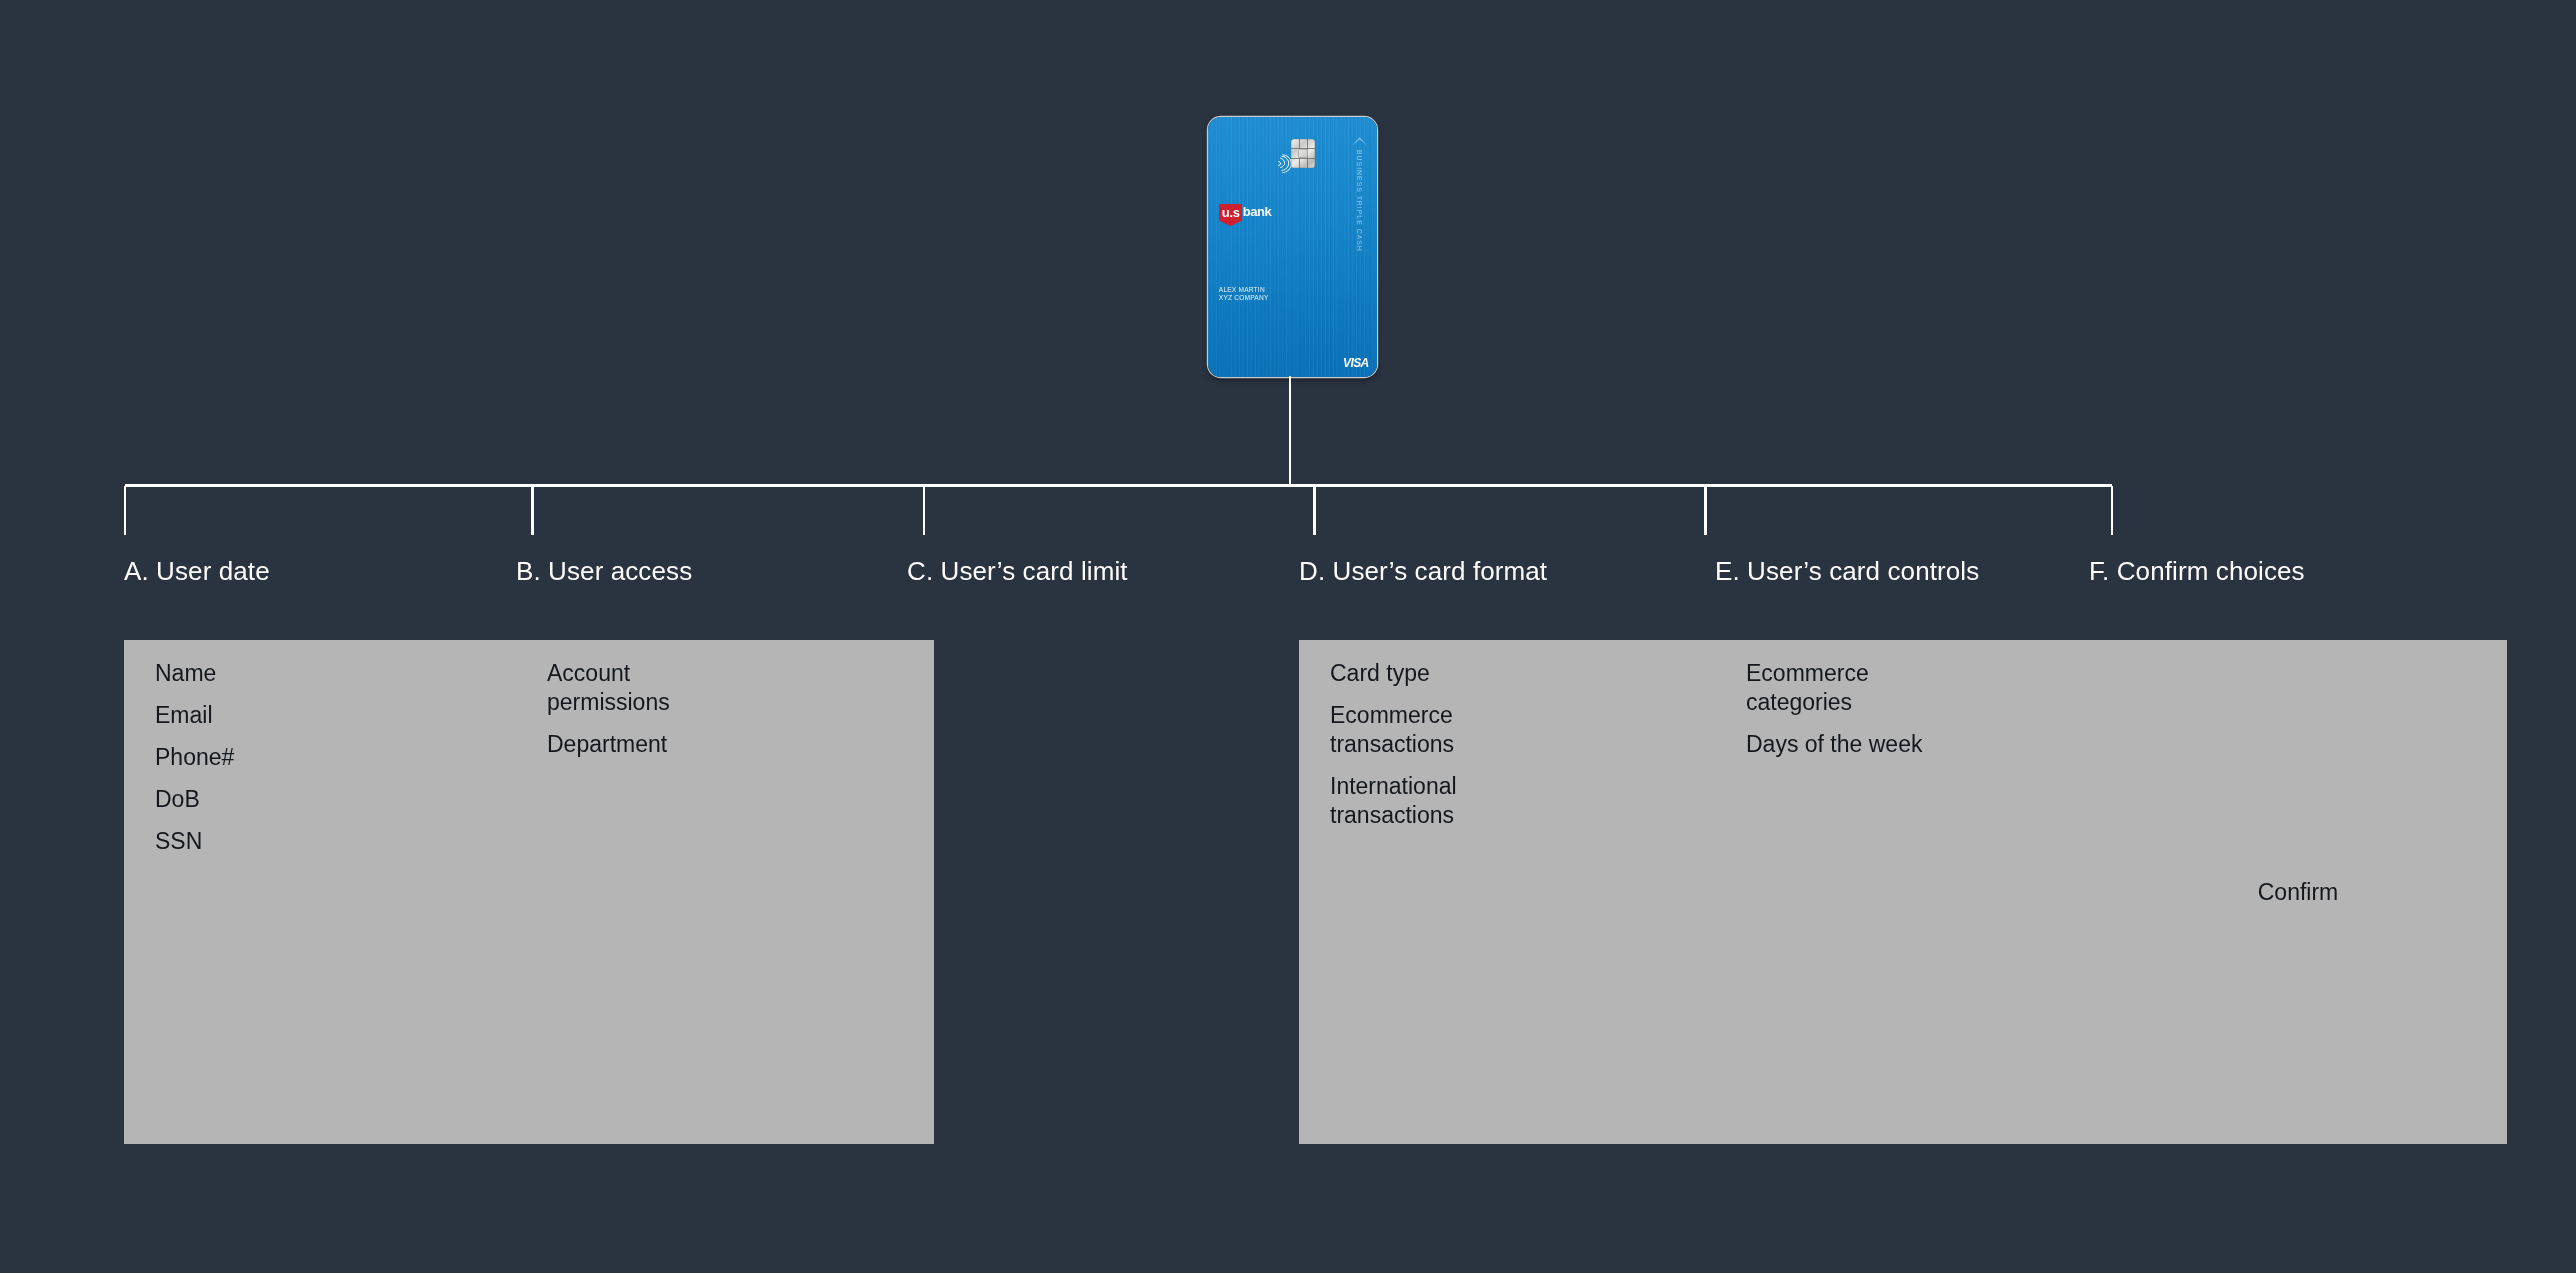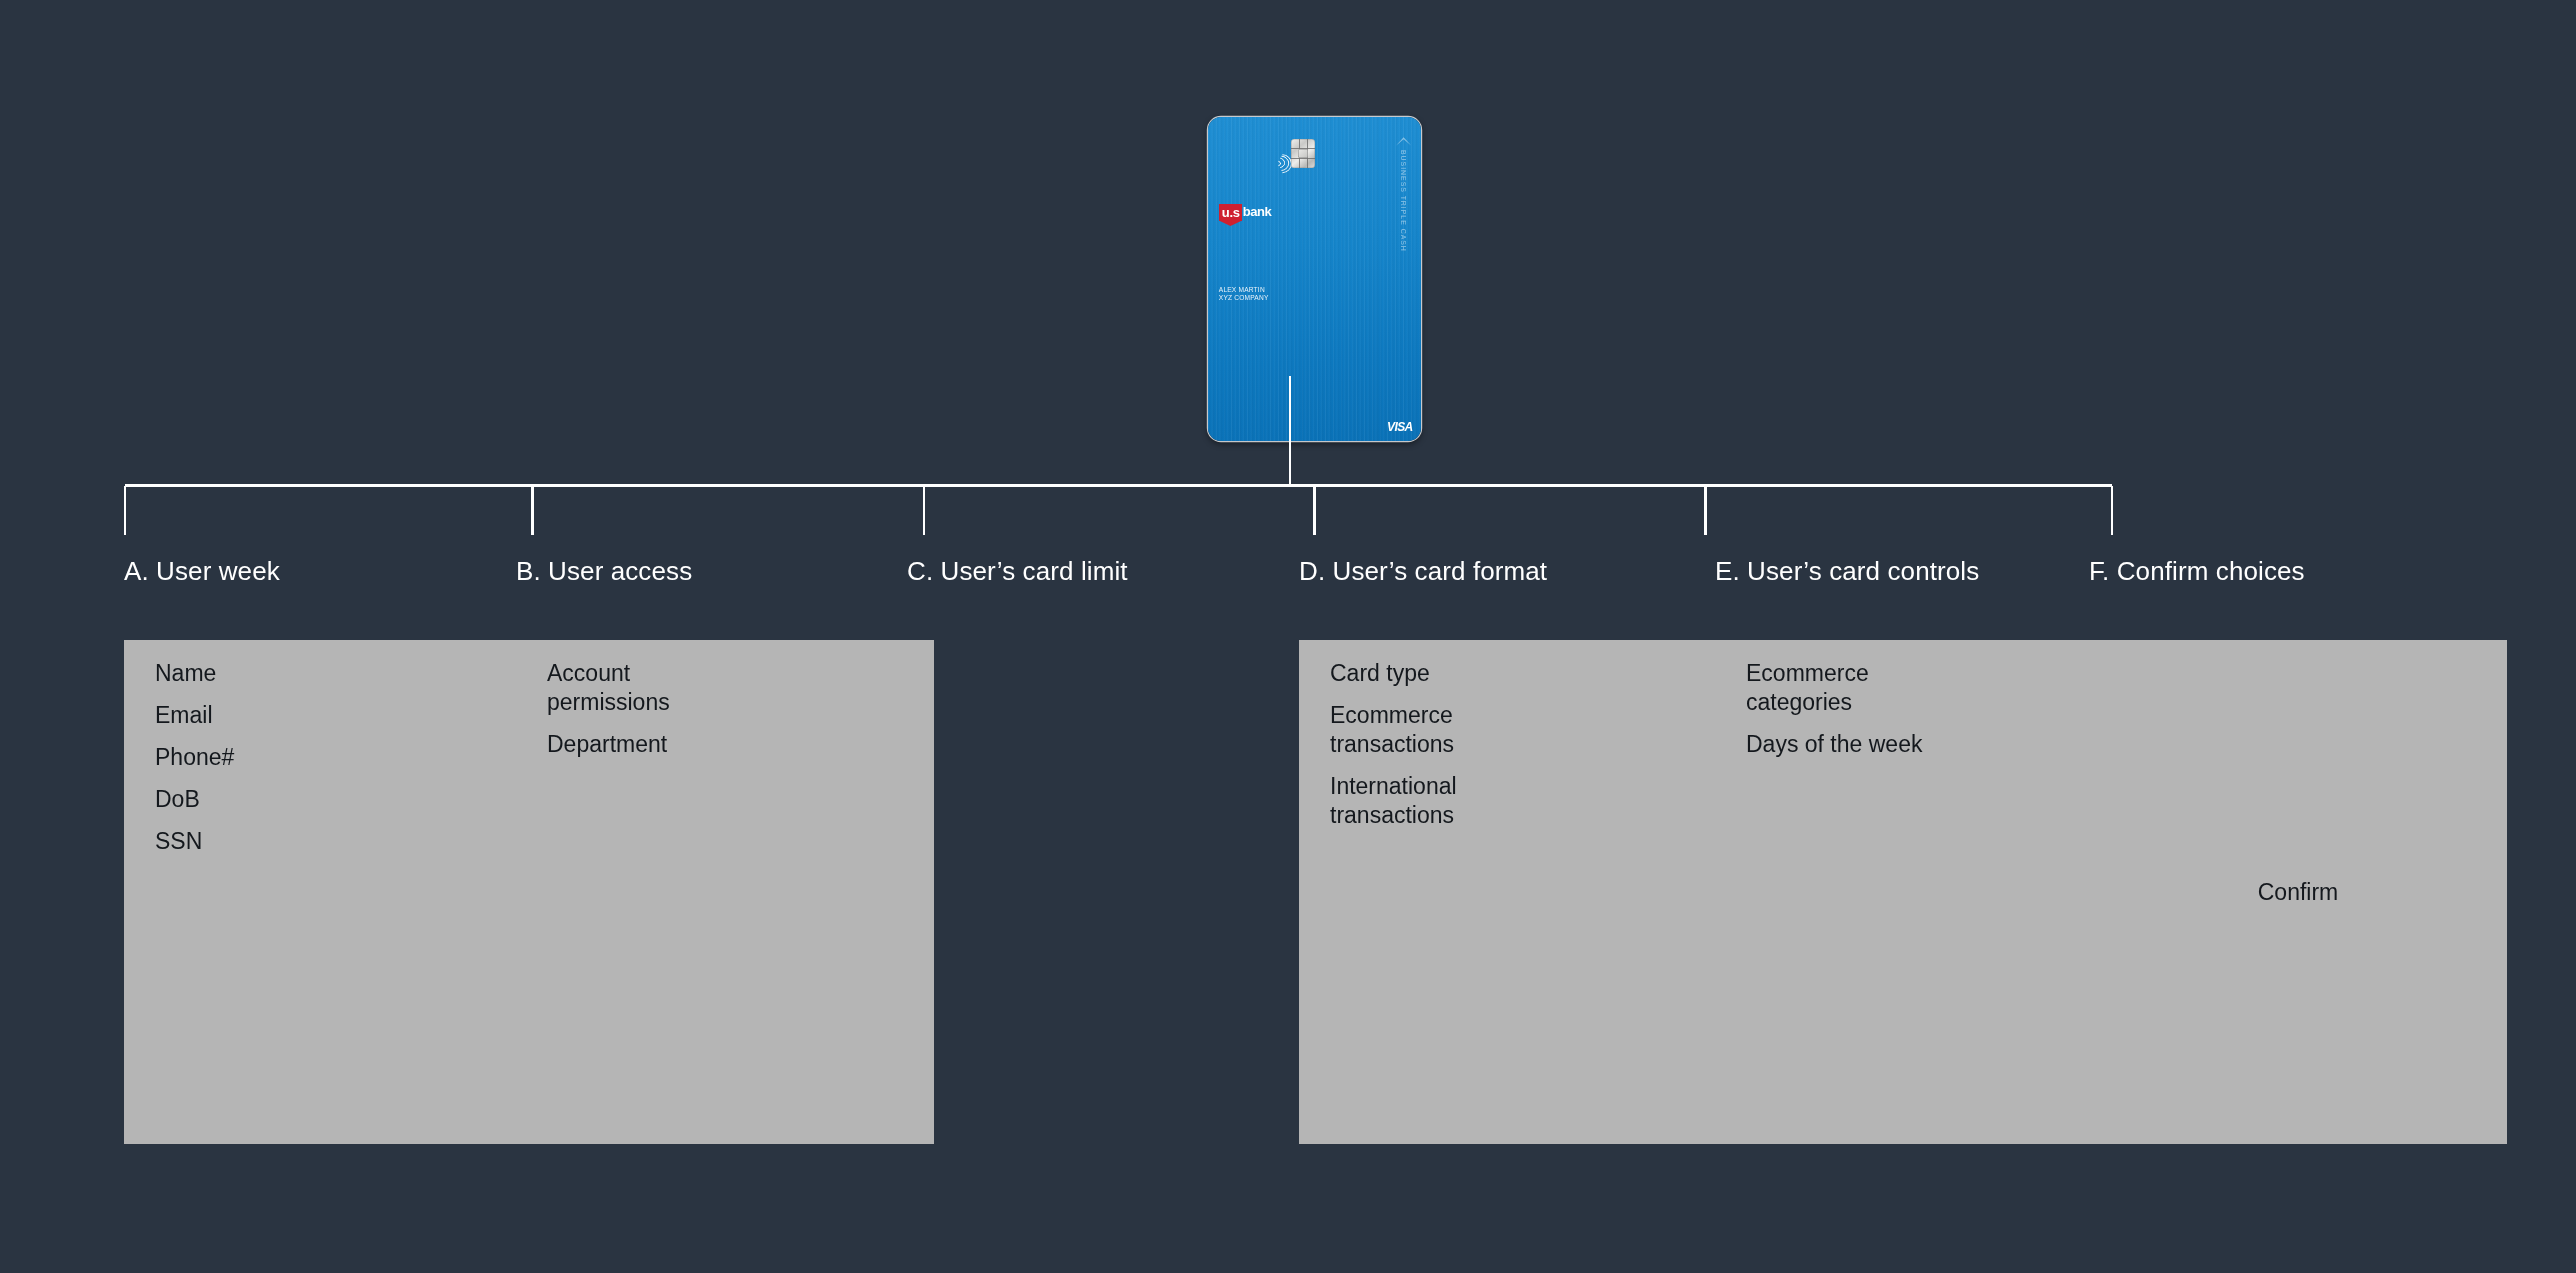--- a/index.html
+++ b/index.html
@@ -17,22 +17,21 @@
     background: #2a3441;
     overflow: hidden;
   }
 
   
   #card-wrap {
     position: absolute;
     left: 1208px;
     top: 117px;
     width: 169px;
-    height: 324px;
-    padding-left: 44px;
+    height: 260px;
   }
   .card-face {
     position: absolute;
     inset: 0;
     border-radius: 13px;
     background:
       repeating-linear-gradient(90deg,
         rgba(255,255,255,0.055) 0px,
         rgba(255,255,255,0.055) 0.6px,
         rgba(0,0,0,0.035) 1.2px,
@@ -297,21 +296,21 @@
       <line x1="208" y1="812" x2="208" y2="895"></line>
       <line x1="890" y1="812" x2="890" y2="895"></line>
       <line x1="1545" y1="812" x2="1545" y2="895"></line>
       <line x1="2198" y1="812" x2="2198" y2="895"></line>
       <line x1="2852" y1="812" x2="2852" y2="895"></line>
       <line x1="3532" y1="812" x2="3532" y2="895"></line>
     </g>
   </svg>
 
   <div class="col" style="left:124px;">
-    <div class="col-title">A. User week</div>
+    <div class="col-title">A. User date</div>
     <div class="panel">
       <div class="panel-item">Name</div>
       <div class="panel-item">Email</div>
       <div class="panel-item">Phone#</div>
       <div class="panel-item">DoB</div>
       <div class="panel-item">SSN</div>
     </div>
   </div>
 
   <div class="col" style="left:516px;">

